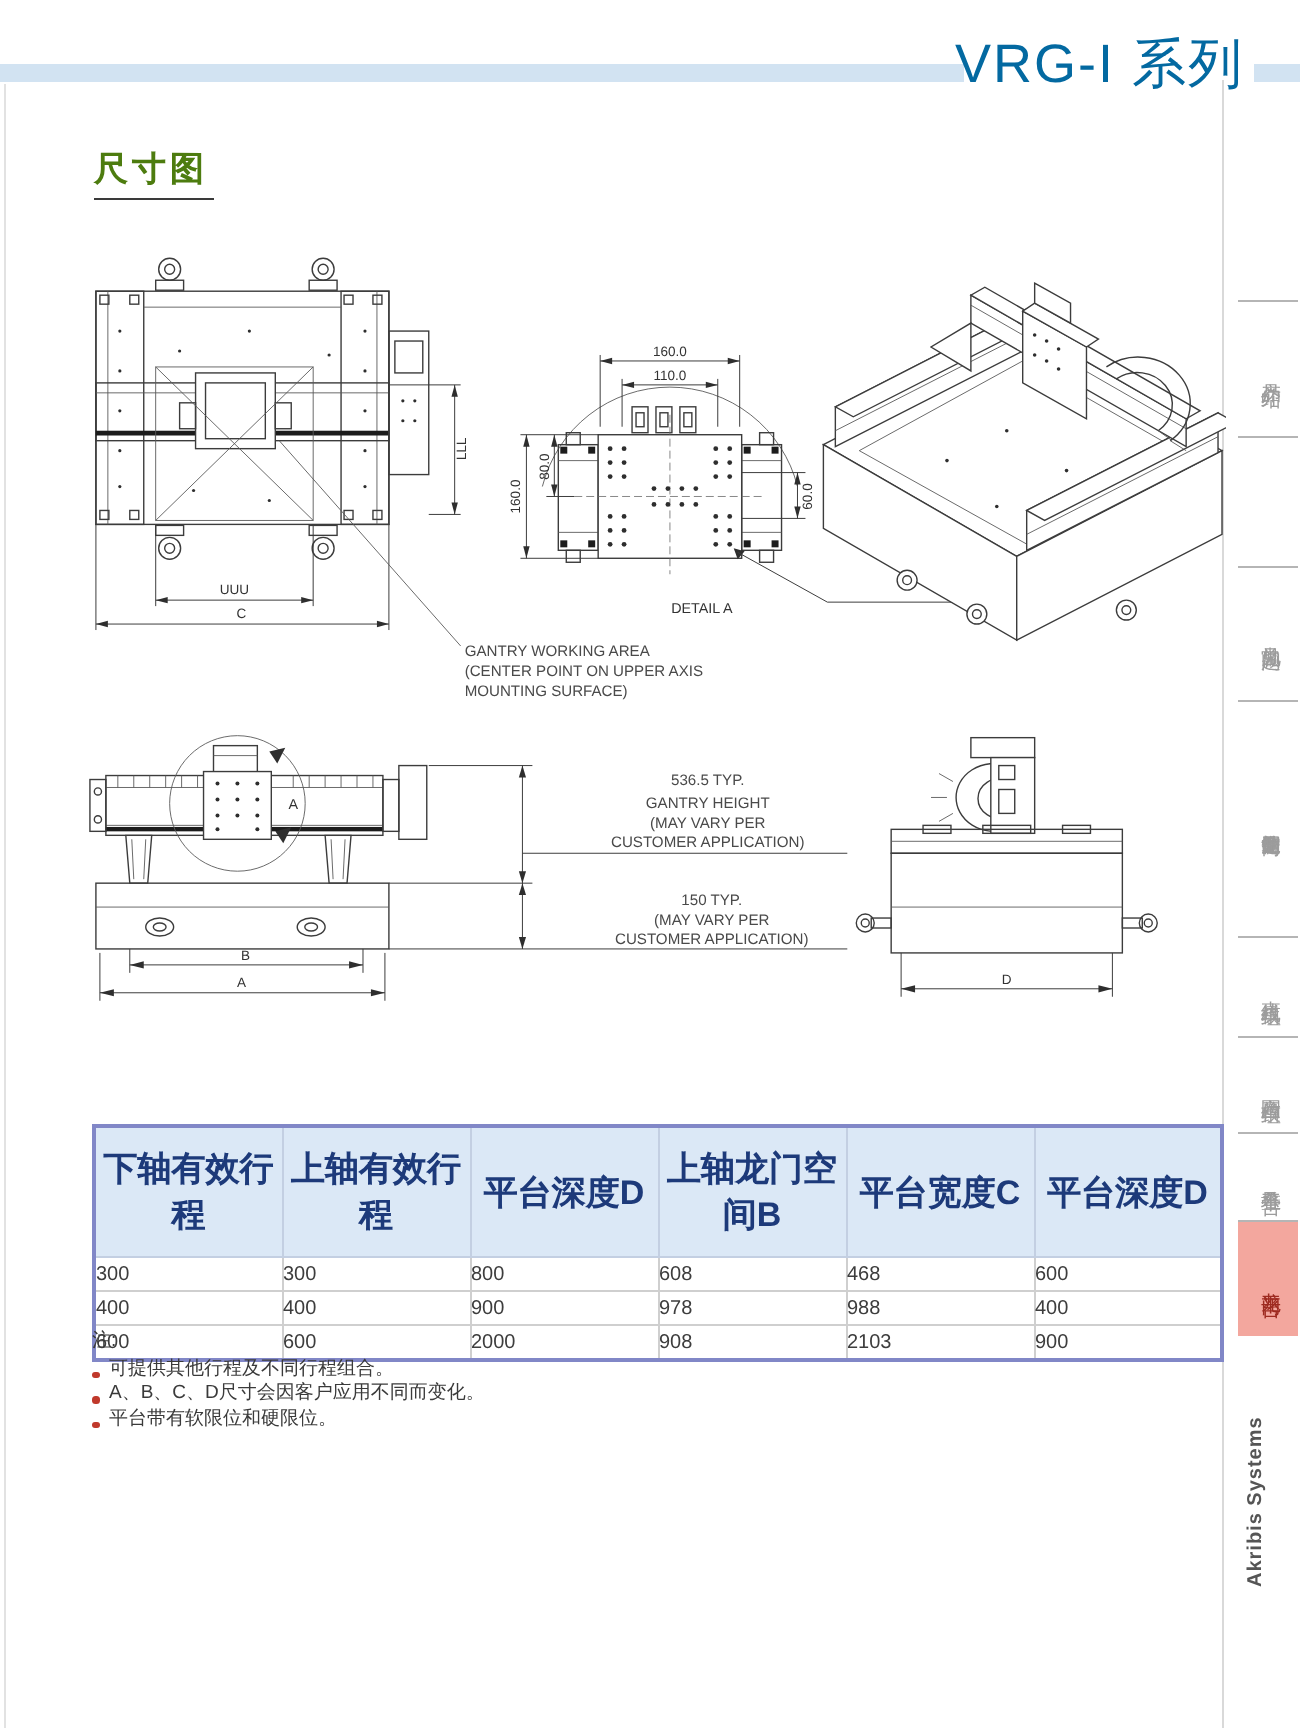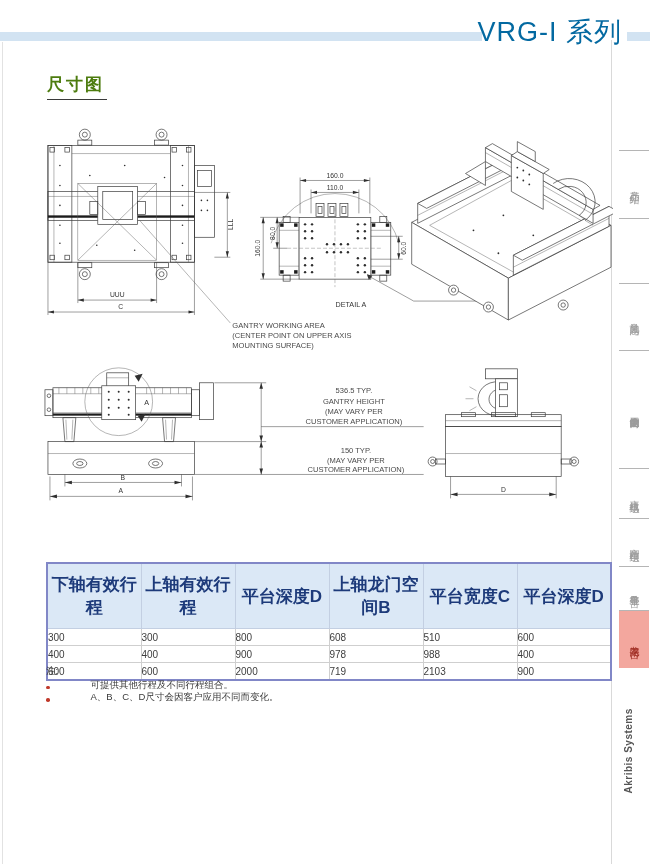--- a/index.html
+++ b/index.html
@@ -42,21 +42,21 @@
   table.dims th:first-child{border-left:none;} table.dims th:last-child{border-right:none;}
   table.dims td{font-size:10px;color:#3d3d3d;height:14px;padding:1px 0;
                 border:1px solid #cfcfcf;}
   table.dims td:first-child{border-left:none;} table.dims td:last-child{border-right:none;}
   table.dims tr:last-child td{border-bottom:none;}
 
   
   .notes{position:absolute;left:46px;top:665px;font-size:9.5px;color:#3a3a3a;line-height:12.5px;}
   .notes .note-title{margin-bottom:1px;}
   .notes ul{list-style:none;margin:0;padding:0;}
-  .notes li{display:flex;align-items:flex-end;gap:36px;}
+  .notes li{display:flex;align-items:flex-end;}
   .notes .bullet{width:3.5px;height:3.5px;border-radius:50%;background:#c0392b;
                  display:inline-block;margin-right:5px;flex:0 0 auto;position:relative;top:-2px;}
 
   
   .sidebar{position:absolute;right:0;top:150px;width:33px;}
   .sidebar .tab{writing-mode:vertical-rl;text-orientation:upright;display:flex;
                 align-items:center;justify-content:center;width:30px;margin-left:2px;
                 border-top:1px solid #b5b5b5;color:#9c9c9c;font-size:10px;
                 letter-spacing:1px;overflow:hidden;box-sizing:border-box;}
   .sidebar .tab.long{font-size:9.5px;letter-spacing:0;}
@@ -463,53 +463,57 @@
       <th>平台宽度C</th>
       <th>平台深度D</th>
     </tr>
   </thead>
   <tbody>
     <tr>
       <td>300</td>
       <td>300</td>
       <td>800</td>
       <td>608</td>
-      <td>510</td>
+      <td>468</td>
       <td>600</td>
     </tr>
     <tr>
       <td>400</td>
       <td>400</td>
       <td>900</td>
       <td>978</td>
       <td>988</td>
       <td>400</td>
     </tr>
     <tr>
       <td>600</td>
       <td>600</td>
       <td>2000</td>
-      <td>719</td>
+      <td>908</td>
       <td>2103</td>
       <td>900</td>
     </tr>
   </tbody>
 </table>
 
 <div class="notes">
   <div class="note-title">注:</div>
   <ul>
     <li>
         <span class="bullet"></span>
         <span>可提供其他行程及不同行程组合。</span>
       </li>
     <li>
         <span class="bullet"></span>
         <span>A、B、C、D尺寸会因客户应用不同而变化。</span>
       </li>
+    <li>
+        <span class="bullet"></span>
+        <span>平台带有软限位和硬限位。</span>
+      </li>
   </ul>
 </div>
 
 <aside class="sidebar">
   <div class="tab" style="height:68px">
       <span>产品介绍</span>
     </div>
   <div class="tab" style="height:65px">
       <span></span>
     </div>

